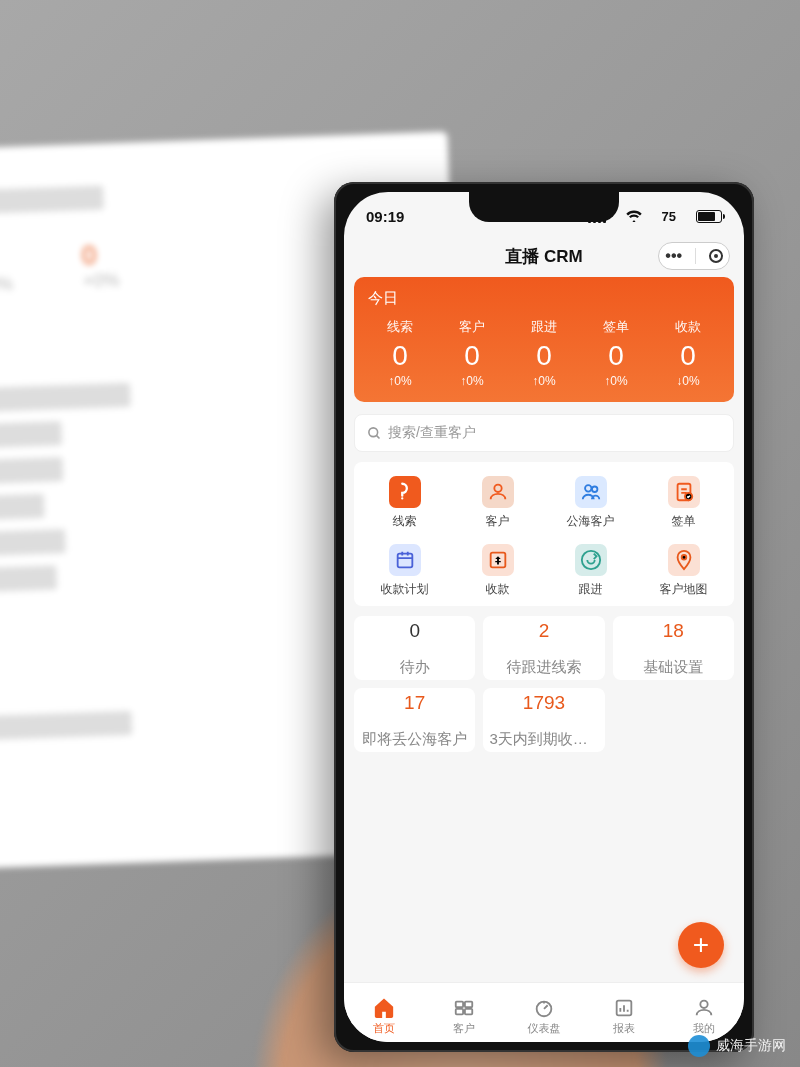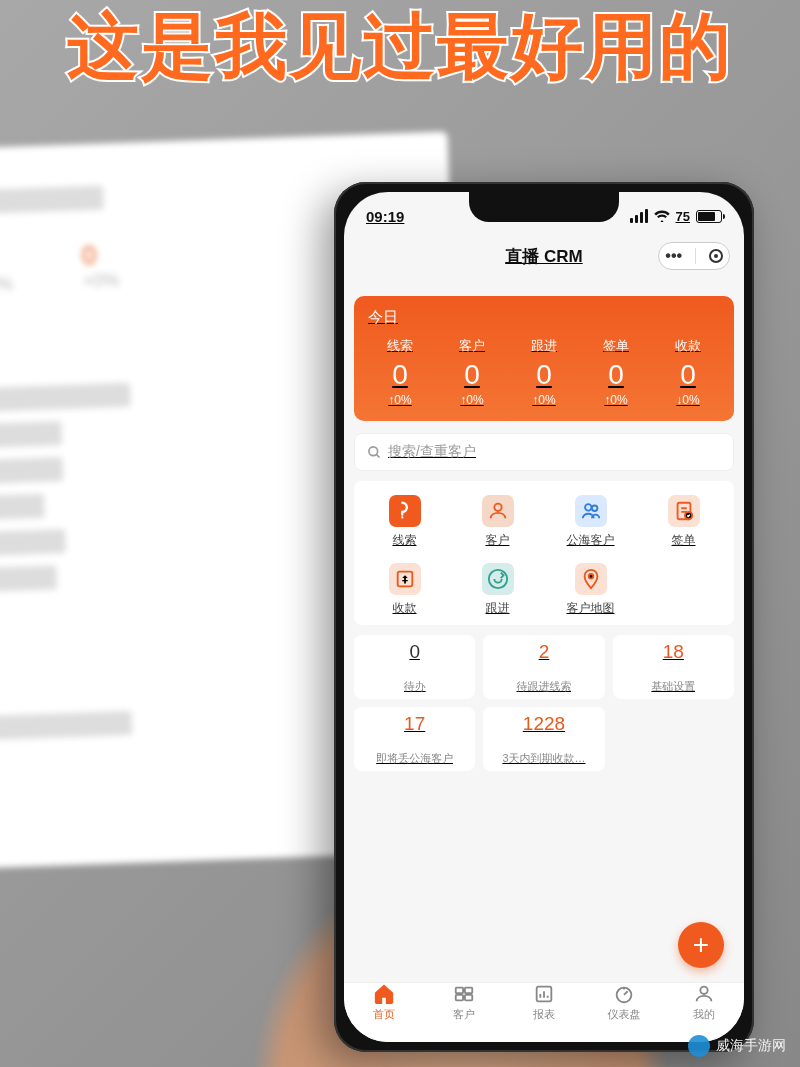--- a/index.html
+++ b/index.html
@@ -20,54 +20,53 @@
   .headline {
     position:absolute; top:8px; left:0; right:0; text-align:center;
     font-size:72px; font-weight:900; line-height:1.06;
     color:#ff6a1f; -webkit-text-stroke:4px #fff; paint-order:stroke fill;
     letter-spacing:2px; z-index:5;
   }
 
   
   .phone {
     position:absolute; left:334px; top:182px; width:420px; height:870px;
-    border-radius:32px; background:#111; padding:10px; z-index:4;
+    border-radius:20px; background:#111; padding:10px; z-index:4;
     box-shadow:-12px 12px 40px rgba(0,0,0,.4), inset 0 0 0 2px #333;
-    text-decoration:underline;
   }
   .screen {
     width:100%; height:100%; border-radius:44px; background:#f6f6f6;
     overflow:hidden; position:relative; display:flex; flex-direction:column;
   }
   .notch {
     position:absolute; top:0; left:50%; transform:translateX(-50%);
     width:150px; height:30px; background:#111; border-radius:0 0 20px 20px; z-index:10;
   }
 
   
   .statusbar { height:44px; display:flex; align-items:center; justify-content:space-between; padding:4px 22px 0; font-size:15px; font-weight:600; color:#111; }
-  .statusbar .right { display:flex; align-items:center; gap:6px;justify-content:space-between; }
+  .statusbar .right { display:flex; align-items:center; gap:20px;justify-content:space-between; }
   .sig { display:flex; gap:2px; align-items:flex-end; }
   .sig b { width:3px; background:#111; border-radius:1px; }
   .sig b:nth-child(1){height:5px}.sig b:nth-child(2){height:8px}.sig b:nth-child(3){height:11px}.sig b:nth-child(4){height:14px}
   .batt { width:26px; height:13px; border:1.5px solid #111; border-radius:3px; position:relative; display:flex; align-items:center; padding:1px; }
   .batt::after{content:"";position:absolute;right:-4px;top:3px;width:2px;height:5px;background:#111;border-radius:0 2px 2px 0;}
   .batt i { height:100%; width:75%; background:#111; border-radius:1px; }
 
   
   .titlebar { height:40px; display:flex; align-items:center; justify-content:center; position:relative; font-size:17px; font-weight:600; color:#111; }
   .tb-right { position:absolute; right:14px; display:flex; align-items:center; gap:0; }
   .capsule { width:72px; height:28px; border:1.5px solid #ccc; border-radius:18px; display:flex; align-items:center; justify-content:space-around; background:#fff; }
   .capsule span{font-size:16px;color:#333;}
   .capsule .divider{width:1px;height:16px;background:#ddd;}
   .ring { width:14px; height:14px; border:2px solid #333; border-radius:50%; position:relative; }
   .ring::after{content:"";position:absolute;inset:3px;border-radius:50%;background:#333;}
 
   
-  .summary { margin:20px 10px 0; background:linear-gradient(180deg,#f05a1e,#f47534); border-radius:10px; padding:12px 10px 14px; color:#fff; }
+  .summary { margin:1px 10px 0; background:linear-gradient(180deg,#f05a1e,#f47534); border-radius:10px; padding:12px 10px 14px; color:#fff; }
   .summary .period { font-size:15px; margin-bottom:10px; padding-left:4px; }
   .metrics { display:flex; justify-content:space-between; text-align:center; }
   .metric { flex:1; }
   .metric .lbl { font-size:13px; opacity:.95; }
   .metric .val { font-size:28px; font-weight:300; margin:4px 0 2px; }
   .metric .delta { font-size:12px; opacity:.95; }
 
   
   .search { margin:12px 10px 0; background:#fff; border-radius:8px; height:38px; display:flex; align-items:center; padding:0 12px; color:#999; font-size:14px; gap:6px; border:1px solid #eee;}
   .search svg{flex-shrink:0}
@@ -76,28 +75,28 @@
   .appgrid { margin:10px 10px 0; background:#fff; border-radius:8px; padding:14px 4px 8px; display:grid; grid-template-columns:repeat(4,1fr); row-gap:14px; }
   .app { display:flex; flex-direction:column; align-items:center; gap:5px; }
   .app .ico { width:32px; height:32px; border-radius:7px; display:flex; align-items:center; justify-content:center; }
   .app .txt{ font-size:12px; color:#444; }
 
   
   .cards { margin:10px 10px 0; display:grid; grid-template-columns:repeat(3,1fr); gap:8px; }
   .card { background:#fff; border-radius:8px; height:64px; display:flex; flex-direction:column; align-items:center; justify-content:center; }
   .card .num{font-size:19px;color:#333;}
   .card .num.hot{color:#e8591c;}
-  .card .cap{font-size:11px;color:#888;margin-top:16px;white-space:nowrap;overflow:hidden;text-overflow:ellipsis;max-width:90%;}
+  .card .cap{font-size:15px;color:#888;margin-top:16px;white-space:nowrap;overflow:hidden;text-overflow:ellipsis;max-width:90%;}
 
   
   .fab { position:absolute; right:20px; bottom:74px; width:46px; height:46px; border-radius:50%; background:#f05a1e; color:#fff; display:flex; align-items:center; justify-content:center; font-size:28px; box-shadow:0 4px 10px rgba(240,90,30,.4); }
 
   
   .tabbar { position:absolute; bottom:0; left:0; right:0; height:60px; background:#fff; border-top:1px solid #eee; display:flex; padding-bottom:6px; }
-  .tab { flex:1; display:flex; flex-direction:column; align-items:center; justify-content:flex-start; gap:2px; font-size:11px; color:#888; }
+  .tab { flex:1; display:flex; flex-direction:column; align-items:center; justify-content:flex-end; gap:2px; font-size:11px; color:#888; }
   .tab.active{ color:#f05a1e; }
   .tab svg{width:22px;height:22px;}
 
   
   .wm { position:absolute; right:14px; bottom:10px; color:#fff; font-size:14px; z-index:6; display:flex; align-items:center; gap:6px; opacity:.9;}
   .wm .logo{width:22px;height:22px;border-radius:50%;background:#1e8fd6;}
 
   
   .hand { position:absolute; left:250px; bottom:-20px; width:420px; height:230px; background:radial-gradient(ellipse at 50% 100%, #d4a586 0%, #c89574 60%, transparent 70%); filter:blur(2px); z-index:3; border-radius:50% 50% 0 0;}
 </style>
@@ -117,21 +116,20 @@
   <div class="bg-row" style="width:60px"></div>
   <div class="bg-row" style="width:80px"></div>
   <div class="bg-row" style="width:70px"></div>
   <div style="height:100px"></div>
   <div class="bg-row" style="width:140px"></div>
 </div>
 
 <div class="hand"></div>
 
 <div class="headline">
-  <div>这是我见过最好用的</div>
 </div>
 
 <div class="phone">
   <div class="screen">
     <div class="notch"></div>
 
     <div class="statusbar">
       <span>09:19</span>
       <div class="right">
         <div class="sig">
@@ -233,20 +231,29 @@
      <svg width="22" height="22" viewBox="0 0 24 24" fill="none" stroke="#f05a1e" stroke-width="2">
               <rect x="5" y="3" width="14" height="18" rx="2"></rect>
               <path d="M9 9h6M9 13h6" stroke-width="2"></path>
               <circle cx="17" cy="17" r="4" fill="currentColor"></circle>
               <path d="M15.5 17l1 1 2-2" stroke="#fff" stroke-width="1.5"></path>
             </svg>
           </div>
      <div class="txt">签单</div>
         </div>
         <div class="app">
+          <div class="ico" style="background:#dce6ff">
+     <svg width="22" height="22" viewBox="0 0 24 24" fill="none" stroke="#4a62d8" stroke-width="2">
+              <rect x="4" y="5" width="16" height="15" rx="2"></rect>
+              <path d="M4 10h16M9 3v4M15 3v4" stroke-width="2"></path>
+            </svg>
+          </div>
+     <div class="txt">收款计划</div>
+        </div>
+        <div class="app">
           <div class="ico" style="background:#fbe0d4">
      <svg width="22" height="22" viewBox="0 0 24 24" fill="none" stroke="#e8591c" stroke-width="2">
               <rect x="4" y="4" width="16" height="16" rx="2"></rect>
               <path d="M12 8l-3 3h2v2h-2v1.5h2V17h2v-2.5h2V13h-2v-2h2l-3-3z" fill="currentColor" stroke="none"></path>
             </svg>
           </div>
      <div class="txt">收款</div>
         </div>
         <div class="app">
           <div class="ico" style="background:#d6ecea">
@@ -280,21 +287,21 @@
         </div>
         <div class="card">
           <div class="num hot">18</div>
                <div class="cap">基础设置</div>
         </div>
         <div class="card">
           <div class="num hot">17</div>
                <div class="cap">即将丢公海客户</div>
         </div>
         <div class="card">
-          <div class="num hot">1228</div>
+          <div class="num hot">1793</div>
                <div class="cap">3天内到期收款…</div>
         </div>
       </div>
 
     <div class="fab">+</div>
 
     <div class="tabbar" id="tabbar">
         <div class="tab active">
           <svg viewBox="0 0 24 24" fill="#f05a1e" stroke="currentColor" stroke-width="2">
             <path d="M3 11l9-8 9 8v10a1 1 0 01-1 1h-5v-7h-6v7H4a1 1 0 01-1-1z"></path>
@@ -305,31 +312,31 @@
           <svg viewBox="0 0 24 24" fill="none" stroke="currentColor" stroke-width="2">
             <rect x="3" y="5" width="8" height="6" rx="1"></rect>
             <rect x="13" y="5" width="8" height="6" rx="1"></rect>
             <rect x="3" y="13" width="8" height="6" rx="1"></rect>
             <rect x="13" y="13" width="8" height="6" rx="1"></rect>
           </svg>
                <span>客户</span>
         </div>
         <div class="tab">
           <svg viewBox="0 0 24 24" fill="none" stroke="currentColor" stroke-width="2">
+            <circle cx="12" cy="13" r="8"></circle>
+            <path d="M12 13l4-4M12 5v2"></path>
+          </svg>
+               <span>仪表盘</span>
+        </div>
+        <div class="tab">
+          <svg viewBox="0 0 24 24" fill="none" stroke="currentColor" stroke-width="2">
             <rect x="4" y="4" width="16" height="16" rx="2"></rect>
             <path d="M8 16v-4M12 16v-7M16 16v-2"></path>
           </svg>
                <span>报表</span>
-        </div>
-        <div class="tab">
-          <svg viewBox="0 0 24 24" fill="none" stroke="currentColor" stroke-width="2">
-            <circle cx="12" cy="13" r="8"></circle>
-            <path d="M12 13l4-4M12 5v2"></path>
-          </svg>
-               <span>仪表盘</span>
         </div>
         <div class="tab">
           <svg viewBox="0 0 24 24" fill="none" stroke="currentColor" stroke-width="2">
             <circle cx="12" cy="8" r="4"></circle>
             <path d="M4 20c0-4 4-6 8-6s8 2 8 6"></path>
           </svg>
                <span>我的</span>
         </div>
       </div>
   </div>

